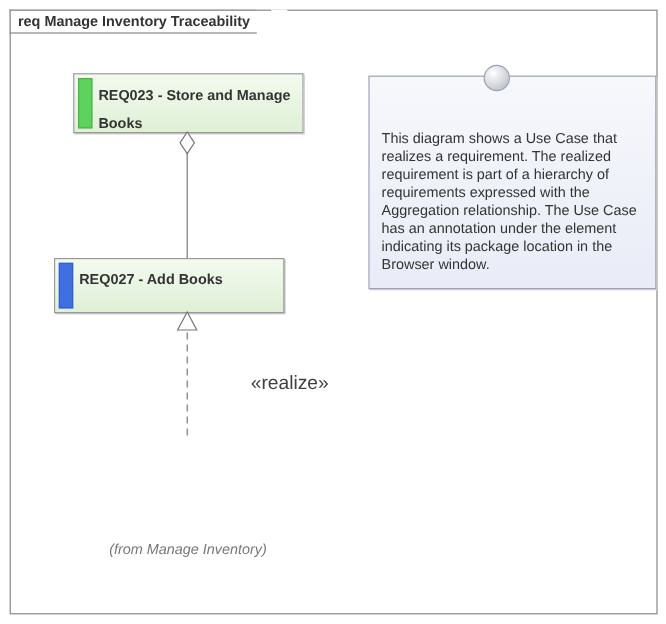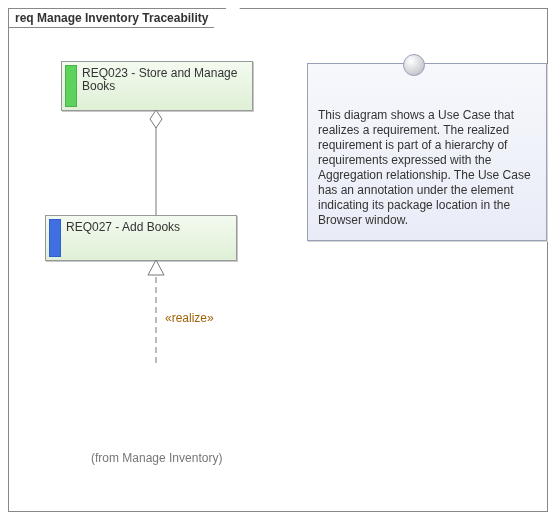--- a/index.html
+++ b/index.html
@@ -76,23 +76,23 @@
     background: linear-gradient(to bottom, #f4fff0, #d8efce);
   }
   .req-box.req023 .leftbar { background: #5dd25d; border-color: #4bb14b; }
   .req-box.req027 .leftbar { background: #3f6fe0; border-color: #2f5fd0; }
   .req-box .textwrap {
     position: absolute;
     left: 20px;
     top: 5px;
     right: 6px;
     bottom: 5px;
-    font-weight: normal;
-    color: #333;
-    line-height: 13px;
+    font-weight: bold;
+    color: #333;
+    line-height: 24px;
   }
 
   
   .usecase {
     position: absolute;
     width: 160px;
     height: 82px;
     border-radius: 50%;
     background: radial-gradient(ellipse at 50% 40%, #eff6fd, #cfe4f6);
     border: 1px solid #6a8ab0;
@@ -109,20 +109,21 @@
     right: 26px;
     bottom: 12px;
     font-size: 10px;
     color: #6a8ab0;
     letter-spacing: -1px;
   }
 
   
   .fromlabel {
     position: absolute;
+    font-style: italic;
     color: #777;
     font-size: 12px;
   }
 
   
   .note {
     position: absolute;
     width: 218px;
     background: linear-gradient(to bottom, #f7f8fc, #e9ecf7);
     border: 1px solid #9aa0b8;
@@ -137,22 +138,23 @@
     left: 95px;
     width: 20px;
     height: 20px;
     border-radius: 50%;
     background: radial-gradient(circle at 35% 30%, #fff, #d0d3d8 60%, #aeb2ba);
     border: 1px solid #9aa0b8;
   }
 
   .relabel {
     position: absolute;
-    font-size: 12px;
-    color: #a16207;
+    font-size: 16px;
+    color: #404040;
+    margin-left: 44px;
   }
 
   .svg-layer {
     position: absolute;
     top: 0; left: 0;
     width: 100%;
     height: 100%;
     pointer-events: none;
   }
 </style>

